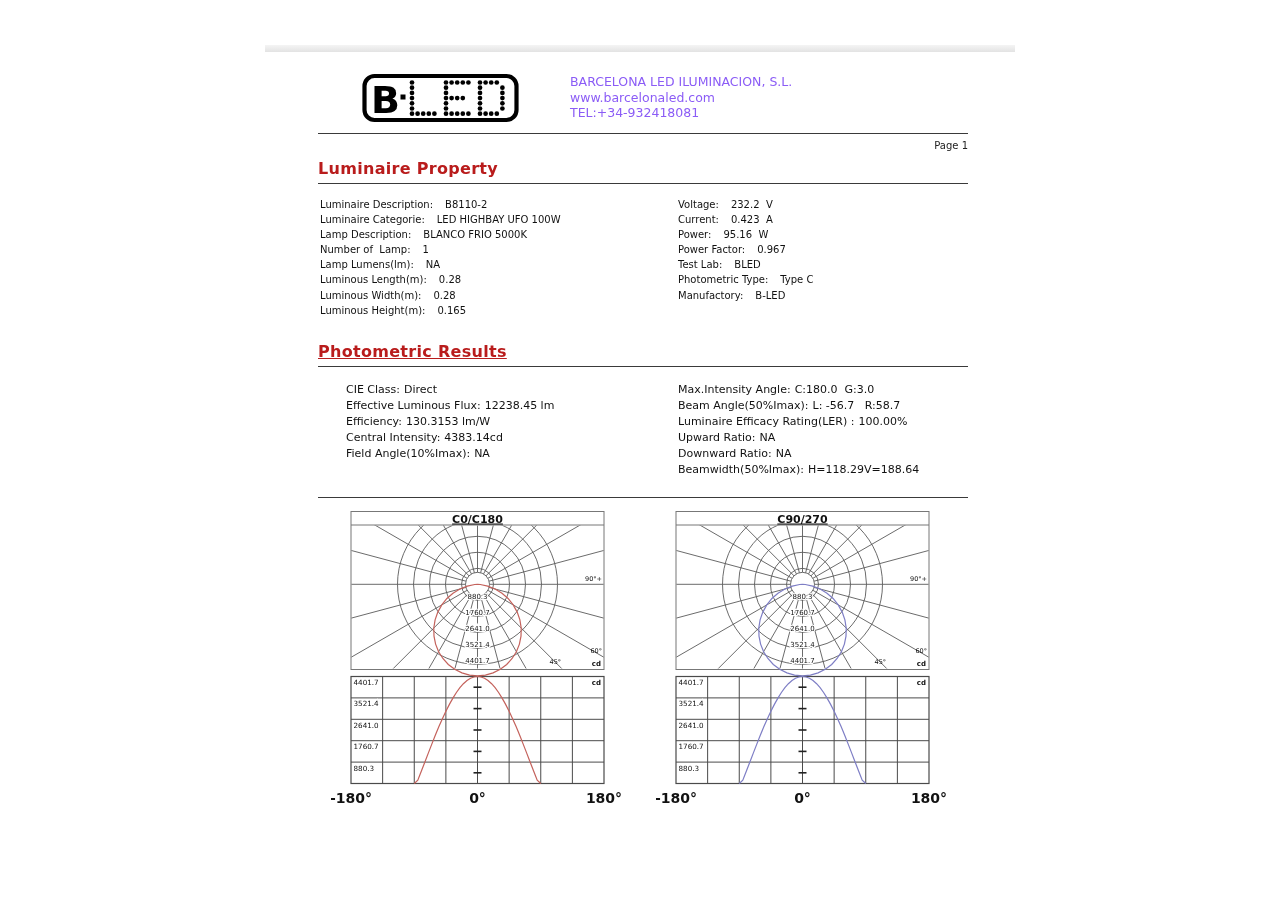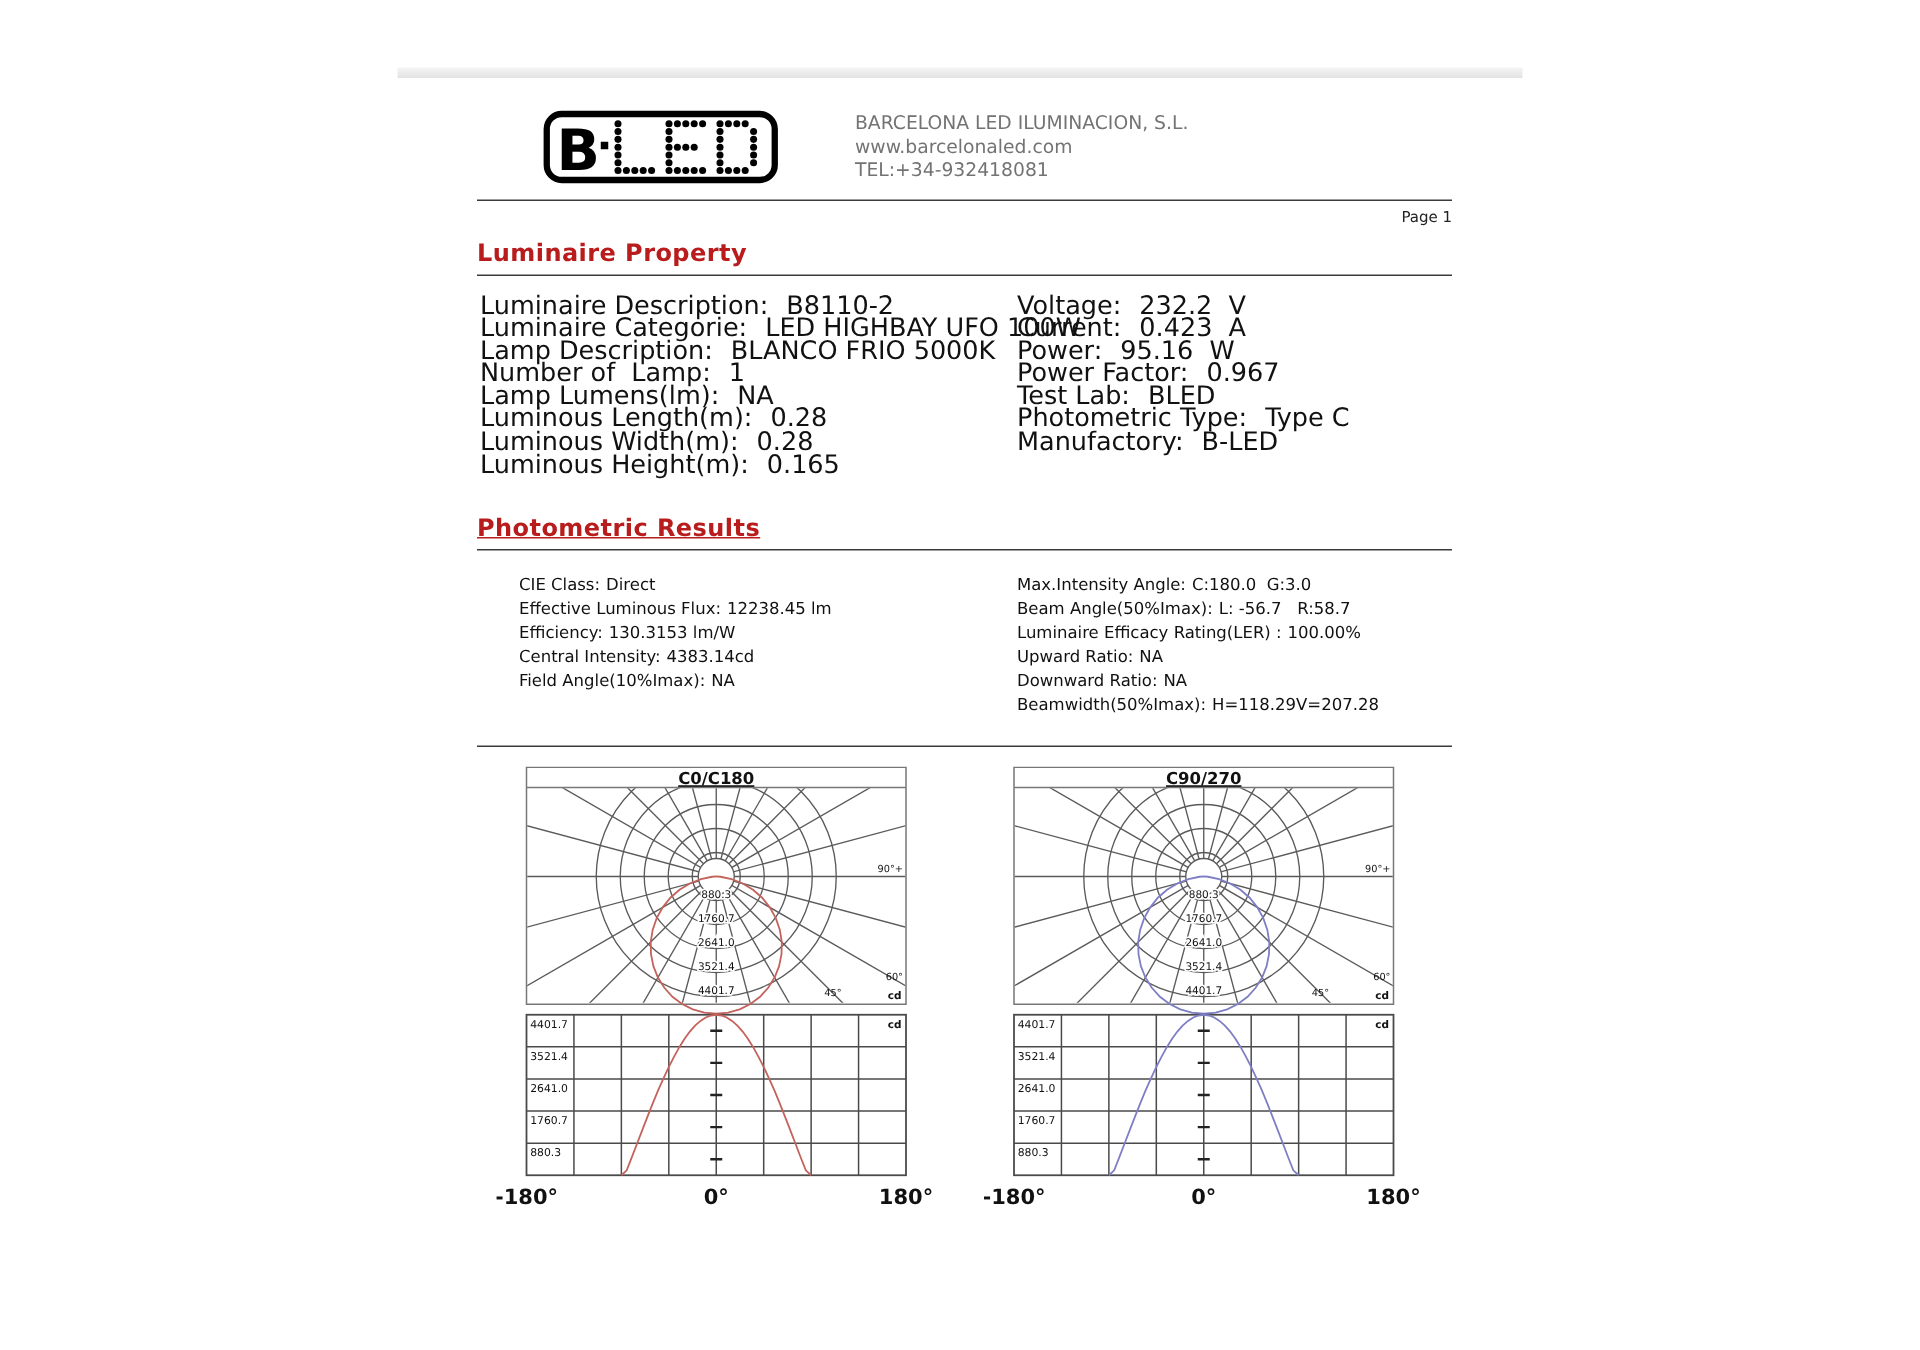--- a/index.html
+++ b/index.html
@@ -2,31 +2,31 @@
 <html><head>
 <meta charset="utf-8">
 <style>
   html,body{margin:0;padding:0;background:#ffffff;}
   #page{position:relative;width:1280px;height:900px;background:#ffffff;overflow:hidden;
         font-family:"DejaVu Sans","Liberation Sans",sans-serif;color:#111;}
   .abs{position:absolute;}
   #top-strip{left:265px;top:45px;width:750px;height:7px;
              background:linear-gradient(#f4f4f4,#e3e3e3);}
   #logo-box{left:362px;top:73px;}
-  #company-block{left:570px;top:74px;font-size:12.5px;line-height:15.5px;color:#737373;}
+  #company-block{left:570px;top:74px;font-size:12.5px;line-height:15.5px;color:#8b5cf6;}
   .hr{border-top:1.6px solid #3a3a3a;height:0;}
   #hr1{left:318px;top:133px;width:650px;}
   #page-num{left:768px;top:140px;width:200px;text-align:right;font-size:10px;color:#222;}
   .sec-title{font-size:16px;font-weight:bold;letter-spacing:.3px;color:#b91c1c;}
   #title-lp{left:318px;top:159px;}
   #hr2{left:318px;top:183px;width:650px;}
   #hr3{left:318px;top:366px;width:650px;}
   #hr4{left:318px;top:497px;width:650px;}
   #title-pr{left:318px;top:342px;text-decoration:underline;}
-  .col{font-size:17px;line-height:15.1px;}
+  .col{font-size:10px;line-height:15.1px;}
   .col2{font-size:11px;line-height:16px;}
   #lp-left{left:320px;top:197px;width:350px;}
   #lp-right{left:678px;top:197px;width:300px;}
   #pr-left{left:320px;top:382px;width:356px;margin-left:26px;}
   #pr-right{left:678px;top:382px;width:300px;}
   .row{white-space:pre;}
   #lp-left .v,#lp-right .v{margin-left:12px;}
   #pr-left .v,#pr-right .v{margin-left:4px;}
   #chart-c0{left:331px;top:511px;}
   #chart-c90{left:656px;top:511px;}
@@ -132,21 +132,21 @@
       <div class="row"><span class="l">Efficiency:</span><span class="v">130.3153 lm/W</span></div>
       <div class="row"><span class="l">Central Intensity:</span><span class="v">4383.14cd</span></div>
       <div class="row"><span class="l">Field Angle(10%Imax):</span><span class="v">NA</span></div>
     </div>
   <div id="pr-right" class="abs col2">
       <div class="row"><span class="l">Max.Intensity Angle:</span><span class="v">C:180.0  G:3.0</span></div>
       <div class="row"><span class="l">Beam Angle(50%Imax):</span><span class="v">L: -56.7   R:58.7</span></div>
       <div class="row"><span class="l">Luminaire Efficacy Rating(LER) :</span><span class="v">100.00%</span></div>
       <div class="row"><span class="l">Upward Ratio:</span><span class="v">NA</span></div>
       <div class="row"><span class="l">Downward Ratio:</span><span class="v">NA</span></div>
-      <div class="row"><span class="l">Beamwidth(50%Imax):</span><span class="v">H=118.29V=207.28</span></div>
+      <div class="row"><span class="l">Beamwidth(50%Imax):</span><span class="v">H=118.29V=188.64</span></div>
     </div>
 
   <div id="hr4" class="abs hr"></div>
 
   <div id="chart-c0" class="abs"><svg width="293" height="296" viewBox="0 0 293 296">
         <rect x="20" y="0.5" width="253" height="158" fill="none" stroke="#777" stroke-width="1"></rect>
         <line x1="20" y1="14" x2="273" y2="14" stroke="#777" stroke-width="1"></line>
         <text x="146.5" y="11.5" text-anchor="middle" font-size="11" font-weight="bold" text-decoration="underline" fill="#111">C0/C180</text>
         <clipPath id="cp0">
           <rect x="20.5" y="14.5" width="252" height="143"></rect>

